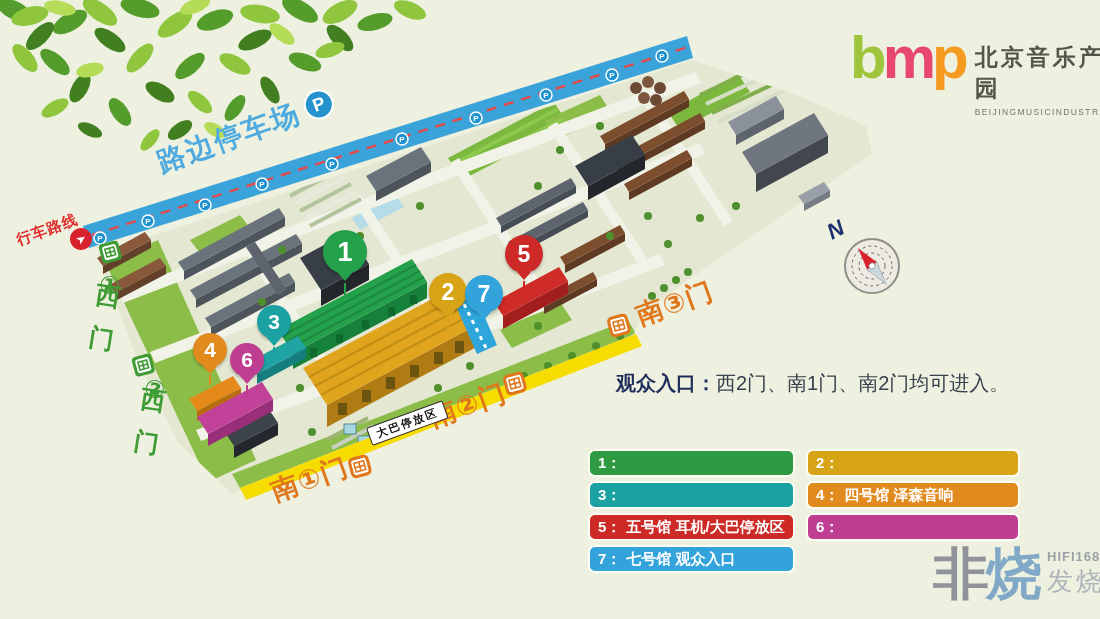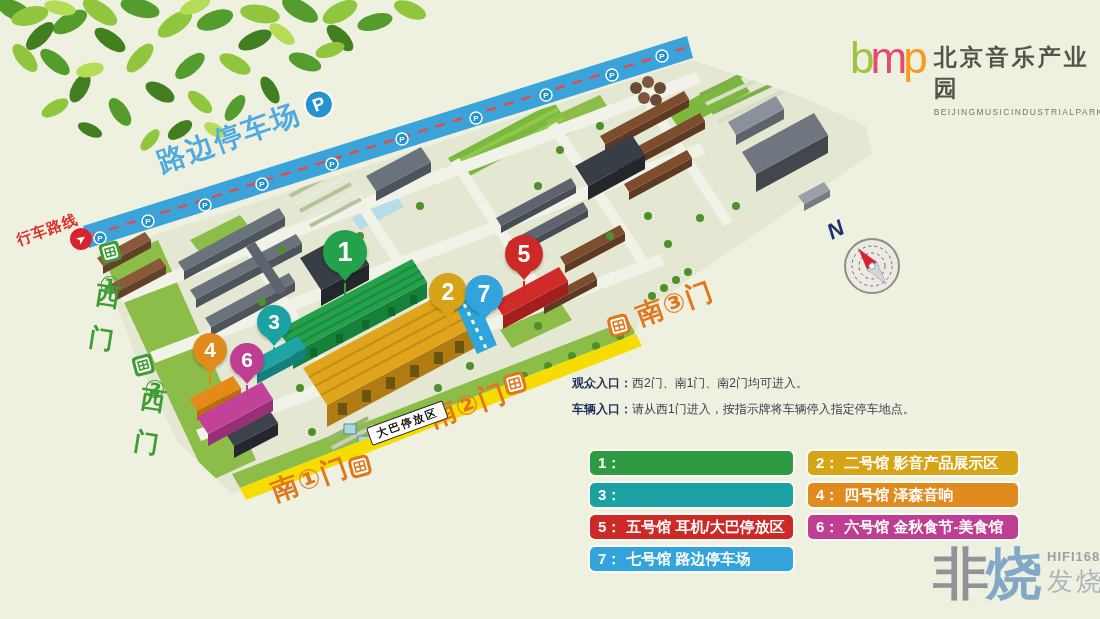--- a/index.html
+++ b/index.html
@@ -1,21 +1,21 @@
 <!DOCTYPE html>
 <html><head>
 <meta charset="utf-8">
 <style>
   html,body{margin:0;padding:0;}
   body{width:1100px;height:619px;position:relative;overflow:hidden;background:#eef1df;
        font-family:"Liberation Sans","DejaVu Sans",sans-serif;}
   .abs{position:absolute;}
   
   #logo{left:850px;top:34px;display:flex;align-items:flex-start;gap:10px;}
-  #logo .bmp{font-size:44px;font-weight:normal;letter-spacing:-4px;line-height:48px;}
+  #logo .bmp{font-size:60px;font-weight:bold;letter-spacing:-4px;line-height:48px;}
   #logo .t1{font-size:23px;font-weight:bold;color:#55544a;letter-spacing:3px;margin-top:8px;}
   #logo .t2{font-size:8.5px;color:#77766a;letter-spacing:1.4px;margin-top:3px;}
   
   .rot{transform-origin:left top;white-space:nowrap;}
   #lbl-roadside{left:152px;top:146px;transform:rotate(-20deg);font-size:28px;font-weight:bold;color:#4fabdf;letter-spacing:2px;}
   #lbl-roadside .pbig{display:inline-block;width:26px;height:26px;border-radius:50%;background:#2593cd;border:2.5px solid #fff;
       color:#fff;font-size:18px;font-weight:bold;text-align:center;line-height:26px;letter-spacing:0;margin-left:6px;vertical-align:4px;}
   #lbl-route{left:14px;top:232px;transform:rotate(-20deg);font-size:15px;font-weight:bold;color:#e02b2b;letter-spacing:1px;}
   #route-arrow{left:70px;top:228px;width:22px;height:22px;border-radius:50%;background:#d8232f;color:#fff;
       font-size:12px;text-align:center;line-height:22px;transform:rotate(-35deg);}
@@ -30,21 +30,21 @@
       font-size:11px;font-weight:bold;color:#111;padding:1px 7px;letter-spacing:2px;}
   
   .pin{border-radius:50%;background:var(--c);color:#fff;font-weight:bold;display:flex;align-items:center;
        justify-content:center;box-shadow:0 2px 3px rgba(0,0,0,.25);}
   .pin::after{content:'';position:absolute;left:50%;bottom:-7px;transform:translateX(-50%);
        border:7px solid transparent;border-top:8px solid var(--c);border-bottom:none;}
   .lead{width:2px;background:var(--c);}
   .p1{--c:#23a14b;} .p2{--c:#d8a417;} .p3{--c:#1ba1a1;} .p4{--c:#e18a1e;}
   .p5{--c:#cd2a27;} .p6{--c:#c03e92;} .p7{--c:#33a3dc;}
   
-  #info{left:572px;top:370px;width:480px;font-size:12px;line-height:26px;color:#37404d;}
+  #info{left:616px;top:370px;width:480px;font-size:20px;line-height:26px;color:#37404d;}
   #info .lab{font-weight:bold;color:#1f2d5a;}
   #info .note{padding-left:47px;}
   
   #legend{left:588px;top:449px;display:grid;grid-template-columns:207px 214px;gap:4px 11px;}
   .leg{height:24px;border-radius:7px;border:2px solid #fdfdf5;display:flex;align-items:center;
        padding-left:8px;color:#fff;font-size:15px;font-weight:bold;white-space:nowrap;}
   .leg .n{margin-right:5px;}
   
   #wm{left:933px;top:546px;display:flex;align-items:center;gap:5px;opacity:.95;}
   #wm .g1{font-size:56px;font-weight:bold;color:#8b9097;line-height:56px;}
@@ -401,49 +401,46 @@
 <div class="abs" id="logo">
   <div class="bmp"><span style="color:#9fc53c">b</span><span style="color:#e8476f">m</span><span style="color:#f59b1f">p</span></div>
   <div>
     <div class="t1">北京音乐产业园</div>
     <div class="t2">BEIJINGMUSICINDUSTRIALPARK</div>
   </div>
 </div>
 
 <div class="abs" id="info">
   <div><span class="lab">观众入口：</span><span>西2门、南1门、南2门均可进入。</span></div>
-  <div><span class="lab">车辆入口：</span><span>请从西1门进入，按指示牌将车辆停入指定停车地点。</span></div>
 </div>
 
 <div class="abs" id="legend">
   <div class="leg" style="background:#2e9b43">
       <span class="n">1：</span>
     </div>
   <div class="leg" style="background:#d8a417">
       <span class="n">2：</span>
-      <span>二号馆 影音产品展示区</span>
     </div>
   <div class="leg" style="background:#1ba1a1">
       <span class="n">3：</span>
     </div>
   <div class="leg" style="background:#e18a1e">
       <span class="n">4：</span>
       <span>四号馆 泽森音响</span>
     </div>
   <div class="leg" style="background:#cd2a27">
       <span class="n">5：</span>
       <span>五号馆 耳机/大巴停放区</span>
     </div>
   <div class="leg" style="background:#c03e92">
       <span class="n">6：</span>
-      <span>六号馆 金秋食节-美食馆</span>
     </div>
   <div class="leg" style="background:#33a3dc">
       <span class="n">7：</span>
-      <span>七号馆 路边停车场</span>
+      <span>七号馆 观众入口</span>
     </div>
 </div>
 
 <div class="abs" id="wm">
   <span class="g1">非</span>
   <span class="g2">烧</span>
   <span>
     <div class="site">HIFI168.com</div>
     <div class="nm">发烧网</div>
   </span>

